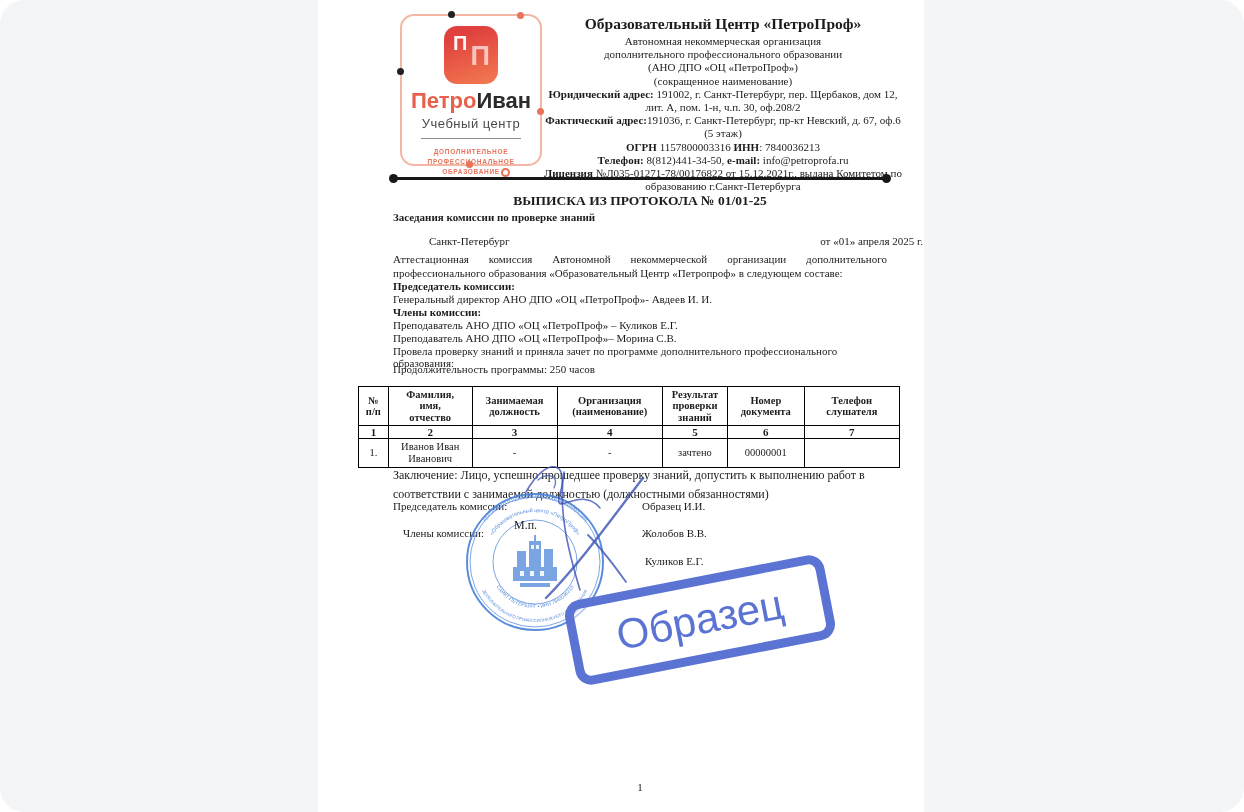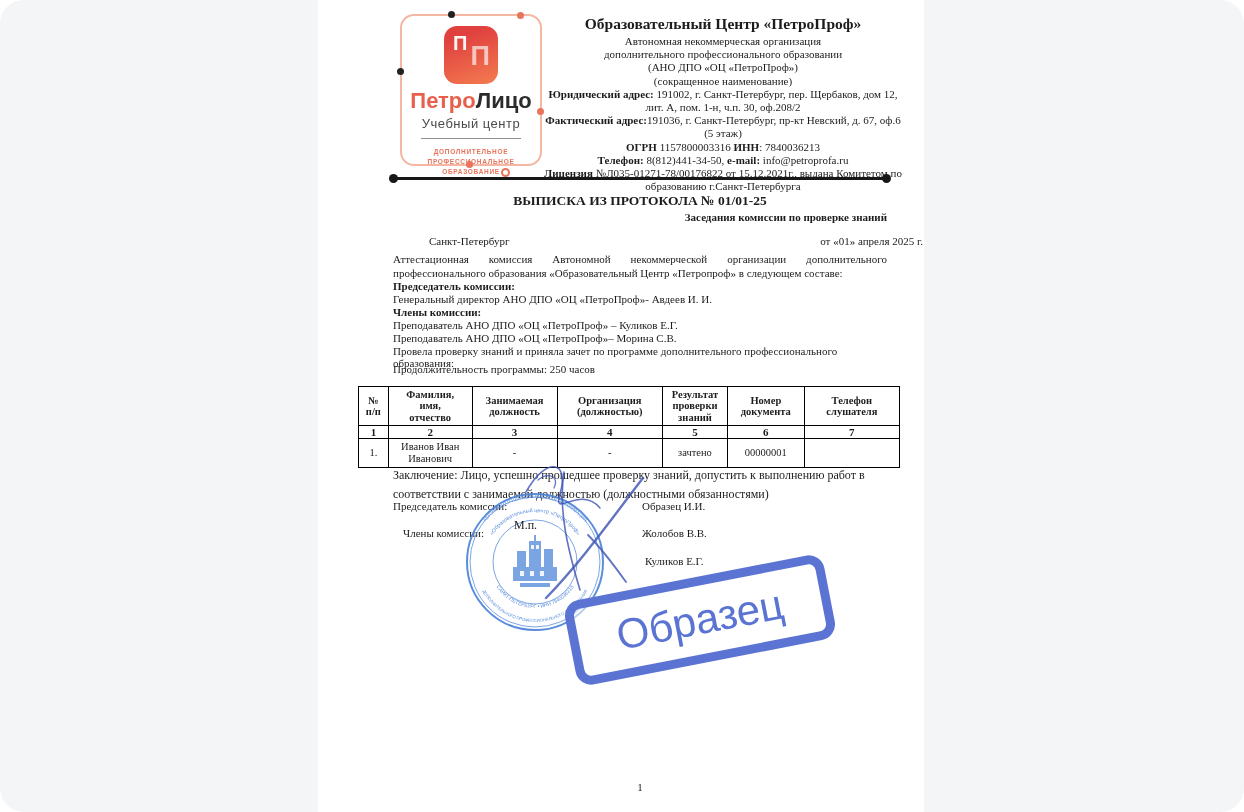--- a/index.html
+++ b/index.html
@@ -51,21 +51,21 @@
   .hdr-title { font-size:15.5px; font-weight:bold; line-height:19px; margin-bottom:2px; }
   .hdr-text b { font-weight:bold; }
 
   
   .divider { position:absolute; left:75px; top:177px; width:494px; height:3px; background:#171717; }
   .divider .dl, .divider .dr { position:absolute; width:9px; height:9px; border-radius:50%; background:#171717; top:-3px; }
   .dl { left:-4px; } .dr { right:-4px; }
 
   
   .doc-title { position:absolute; top:193px; left:75px; width:494px; text-align:center; font-weight:bold; font-size:13.5px; }
-  .doc-sub   { position:absolute; top:211px; left:75px; width:494px; text-align:right; font-weight:bold; font-size:11px; }
+  .doc-sub   { position:absolute; top:211px; left:75px; width:494px; text-align:left; font-weight:bold; font-size:11px; }
   .city-date { position:absolute; top:235px; left:75px; width:494px; display:flex; justify-content:space-between; font-size:11px;padding-left:36px; }
   .intro     { position:absolute; top:253px; left:75px; width:494px; font-size:11px; line-height:13.5px; text-align:justify; }
   .pline     { position:absolute; left:75px; width:494px; font-size:11px; }
   .bold      { font-weight:bold; }
   .t280 { top:280px; } .t293 { top:293px; } .t306 { top:306px; }
   .t319 { top:319px; } .t332 { top:332px; } .t345 { top:345px; } .t363 { top:363px; }
 
   
   .results-table {
     position:absolute; left:40px; top:386px; width:542px;
@@ -117,21 +117,21 @@
       <span class="dot d1"></span>
       <span class="dot d2"></span>
       <span class="dot d3"></span>
       <span class="dot d4"></span>
       <span class="dot d5"></span>
       <span class="dot d6"></span>
       <div class="logo-icon">
         <span class="pp1">П</span>
         <span class="pp2">П</span>
       </div>
-      <div class="logo-name"><span class="accent">Петро</span><span>Лицо</span></div>
+      <div class="logo-name"><span class="accent">Петро</span><span>Иван</span></div>
       <div class="logo-sub">Учебный центр</div>
       <hr class="logo-hr">
       <div class="logo-tag">
         <div>ДОПОЛНИТЕЛЬНОЕ</div>
         <div>ПРОФЕССИОНАЛЬНОЕ ОБРАЗОВАНИЕ</div>
       </div>
     </div>
 
     <div class="hdr-text">
       <div class="hdr-title">Образовательный Центр «ПетроПроф»</div>
@@ -181,21 +181,21 @@
       <tbody>
           <tr class="head">
             <th>№
 п/п</th>
             <th>Фамилия,
 имя,
 отчество</th>
             <th>Занимаемая
 должность</th>
             <th>Организация
-(должностью)</th>
+(наименование)</th>
             <th>Результат
 проверки
 знаний</th>
             <th>Номер
 документа</th>
             <th>Телефон
 слушателя</th>
           </tr>
           <tr class="colnums">
             <th>1</th>

